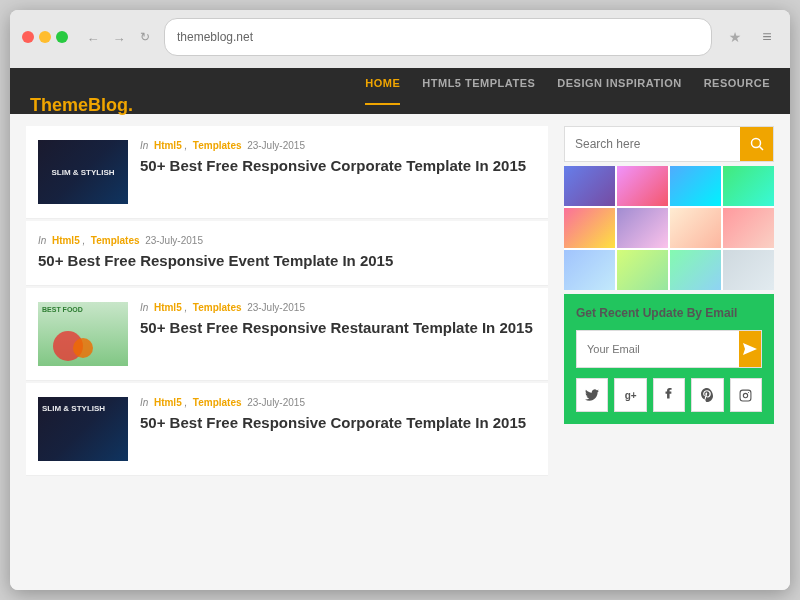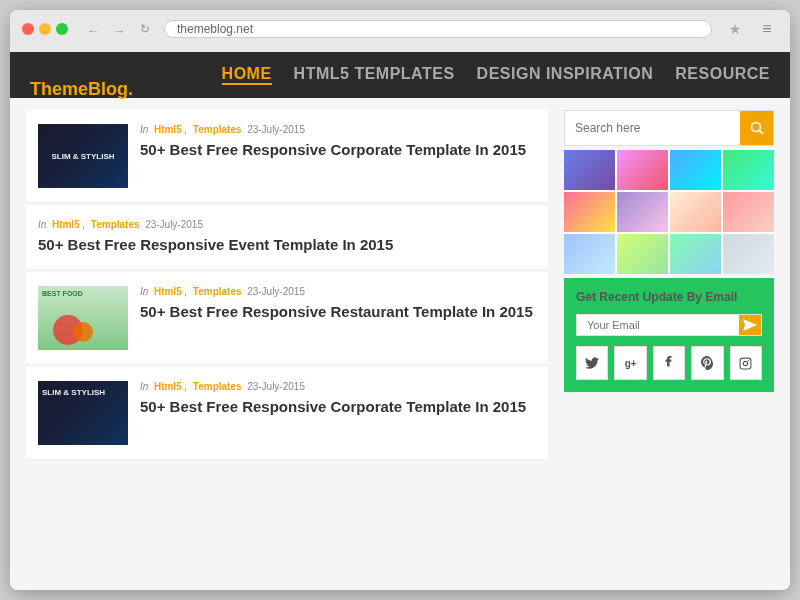--- a/index.html
+++ b/index.html
@@ -76,21 +76,21 @@
       display: flex;
       align-items: center;
       justify-content: center;
       color: #999;
       font-size: 12px;
       cursor: pointer;
     }
 
     .address-bar {
       flex: 1;
-      height: 18px;
+      height: 38px;
       background: white;
       border-radius: 13px;
       border: 1px solid #ccc;
       padding: 0 30px 0 12px;
       font-size: 12px;
       color: #666;
       display: flex;
       align-items: center;
     }
 
@@ -147,26 +147,26 @@
       color: #f0a500;
     }
 
     .site-nav {
       display: flex;
       gap: 22px;
     }
 
     .nav-item {
       color: #aaa;
-      font-size: 16px;
+      font-size: 11px;
       font-weight: bold;
       text-transform: uppercase;
       letter-spacing: 0.5px;
       cursor: pointer;
-      padding-bottom: 0;
+      padding-bottom: 14px;
     }
 
     .nav-item.active {
       color: #f0a500;
       border-bottom: 2px solid #f0a500;
     }
 
     
     .site-body {
       display: flex;
@@ -339,21 +339,21 @@
 
     .email-title {
       font-size: 12px;
       color: #555;
       margin-bottom: 10px;
       font-weight: bold;
     }
 
     .email-form {
       display: flex;
-      height: 22px;
+      height: 38px;
       border: 1px solid #ddd;
     }
 
     .email-input {
       flex: 1;
       border: none;
       outline: none;
       padding: 0 10px;
       font-size: 11px;
       color: #999;

